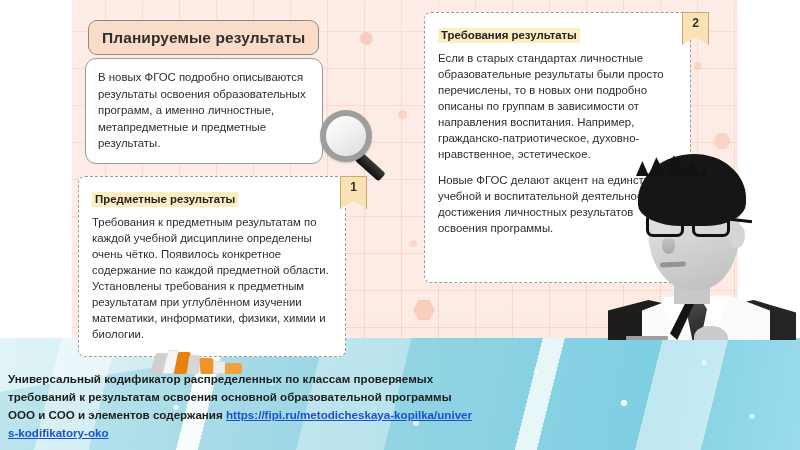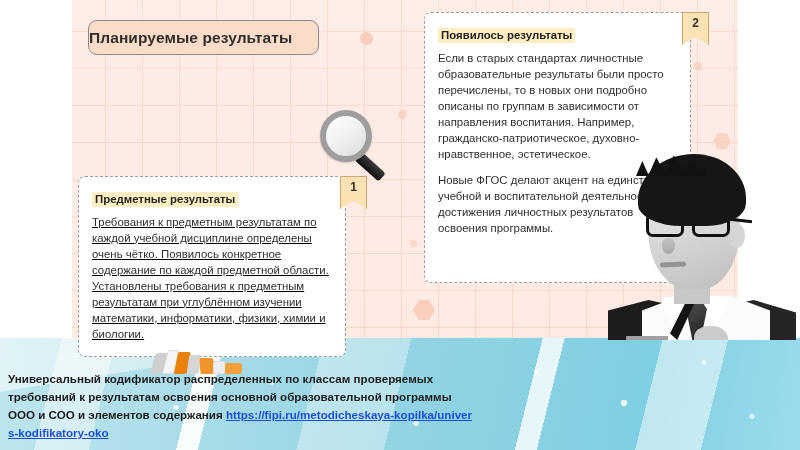--- a/index.html
+++ b/index.html
@@ -76,42 +76,42 @@
   .swoosh-diag{
     position:absolute; left:-4%; top:-8%; width:112%; height:60%;
     background:linear-gradient(100deg, rgba(255,255,255,.55), rgba(255,255,255,.05));
     transform:rotate(-9deg); transform-origin:left top;
   }
 
   
   .title-pill{
     position:absolute; left:88px; top:20px; width:231px; height:35px;
     background:#fbdcc9; border:1.4px solid #8b8b8b; border-radius:9px;
-    display:flex; align-items:center; 
+    display:flex; align-items:center; padding-left:13px;
   }
   .title-pill span{
     font-size:15.5px; font-weight:700; color:#2f2f2f; letter-spacing:.1px;
   }
 
   
   .intro-card{
     position:absolute; left:85px; top:58px; width:238px; height:106px;
     background:#ffffff; border:1.3px solid #9a9a9a; border-radius:11px;
     padding:10px 11px 8px 12px;
   }
   .intro-card p{
     font-size:11.4px; line-height:16.6px; color:#2d2d2d;
   }
 
   
   .dashed-card{
     position:absolute; background:#ffffff;
     border:1.4px dashed #9b9b9b; border-radius:7px;
   }
-  .card-left{ left:78px; top:176px; width:268px; height:181px; padding:12px 12px 10px 13px;text-decoration:underline; }
+  .card-left{ left:78px; top:176px; width:268px; height:181px; padding:12px 12px 10px 13px; }
   .card-right{ left:424px; top:12px; width:267px; height:271px; padding:12px 12px 10px 13px; }
 
   .hl-head{
     display:inline-block; background:#fdeec2; color:#232323;
     font-size:11.4px; font-weight:700; padding:1px 3px 1.5px 3px; margin-bottom:7px;
   }
   .card-left p, .card-right p{
     font-size:11.4px; line-height:16px; color:#2d2d2d;
   }
   .card-right p + p{ margin-top:10px; }
@@ -251,36 +251,39 @@
   <div class="hexdeco h2"></div>
 
   <div class="swoosh">
     <div class="swoosh-diag"></div>
   </div>
 
   <div class="title-pill">
     <span>Планируемые результаты</span>
   </div>
 
+  <div class="intro-card">
+    <p>В новых ФГОС подробно описываются результаты освоения образовательных программ, а именно личностные, метапредметные и предметные результаты.</p>
+  </div>
 
   <div class="magnifier">
     <div class="mag-handle"></div>
     <div class="mag-ring"></div>
   </div>
 
   <div class="dashed-card card-left">
     <div class="hl-head">Предметные результаты</div>
     <p>Требования к предметным результатам по каждой учебной дисциплине определены очень чётко. Появилось конкретное содержание по каждой предметной области. Установлены требования к предметным результатам при углублённом изучении математики, информатики, физики, химии и биологии.</p>
   </div>
   <div class="ribbon r1">
     <span>1</span>
   </div>
 
   <div class="dashed-card card-right">
-    <div class="hl-head">Появилось результаты</div>
+    <div class="hl-head">Требования результаты</div>
     <p>Если в старых стандартах личностные образовательные результаты были просто перечислены, то в новых они подробно описаны по группам в зависимости от направления воспитания. Например, гражданско-патриотическое, духовно-нравственное, эстетическое.</p>
     <p>Новые ФГОС делают акцент на единстве учебной и воспитательной деятельности для достижения личностных результатов освоения программы.</p>
   </div>
   <div class="ribbon r2">
     <span>2</span>
   </div>
 
   <div class="books">
     <div class="bk b1"></div>
     <div class="bk b2"></div>

